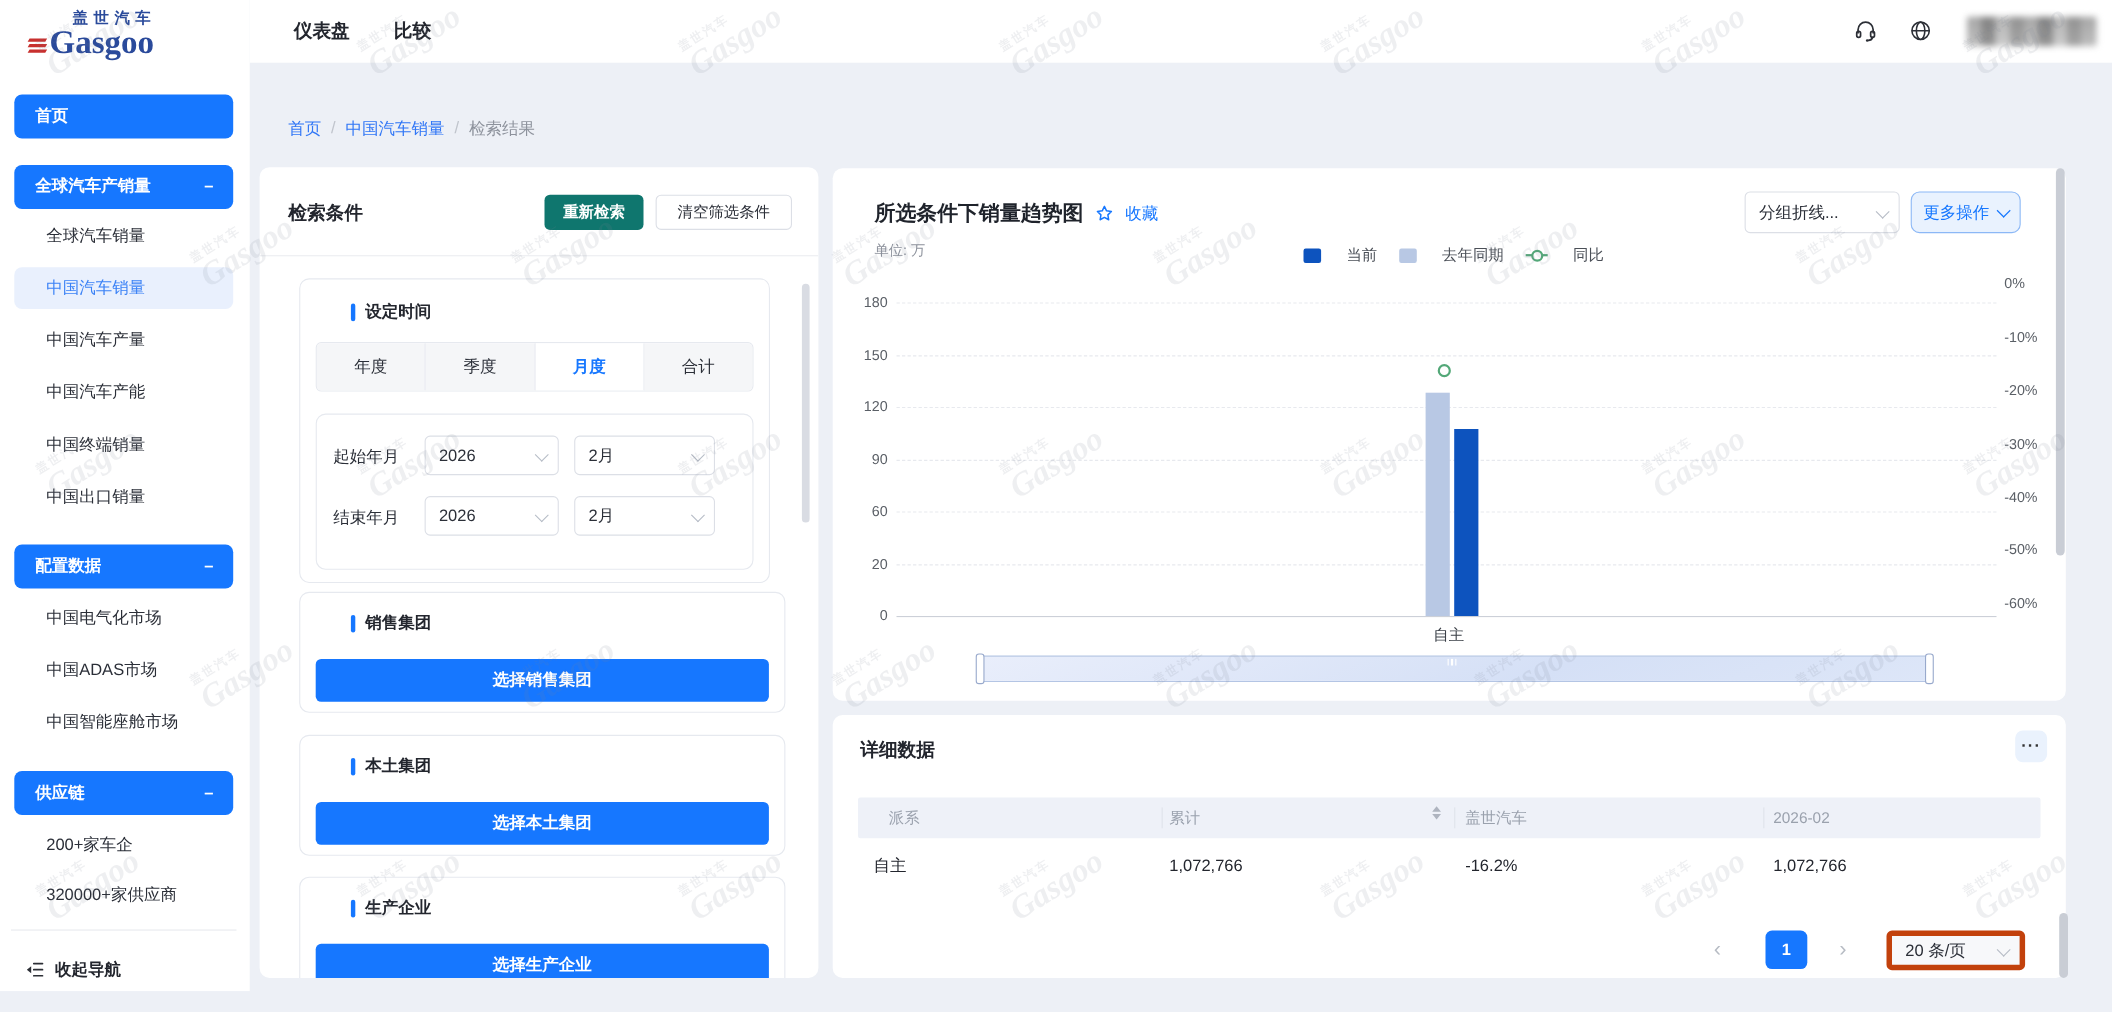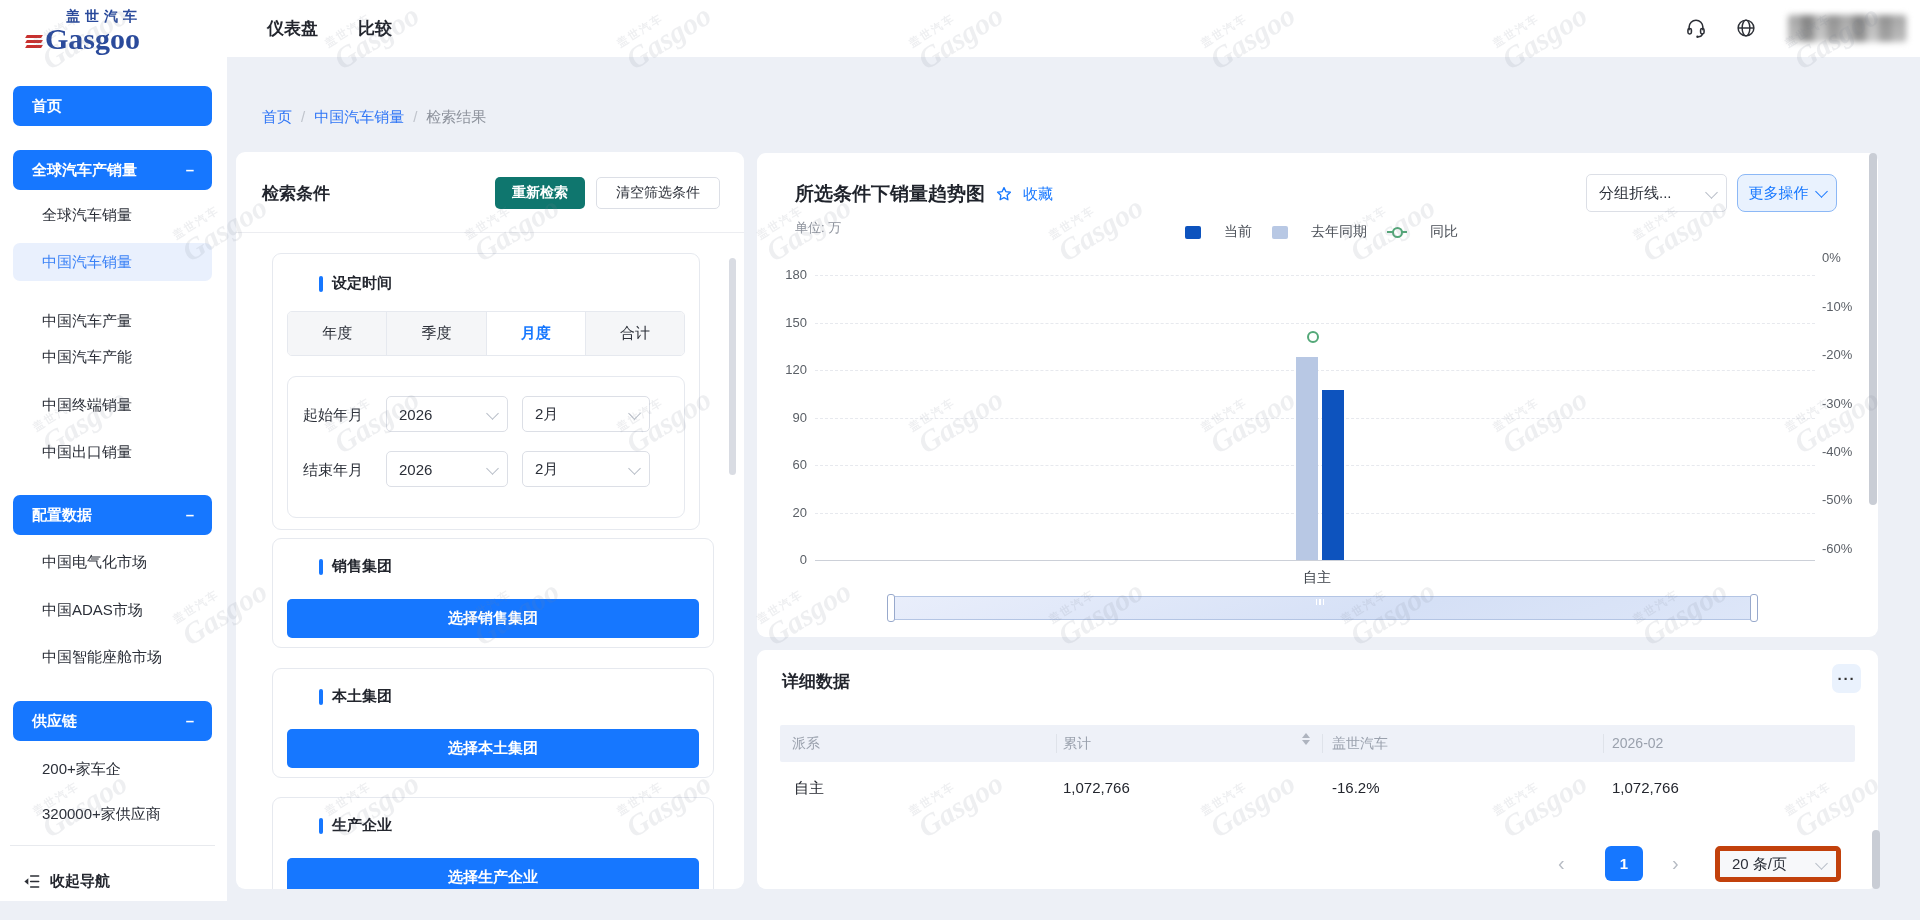--- a/index.html
+++ b/index.html
@@ -171,21 +171,21 @@
     <div class="side-btn" style="top:86px;">
       <span>首页</span>
     </div>
 
     <div class="side-btn" style="top:150px;">
       <span>全球汽车产销量</span>
       <span class="minus">–</span>
     </div>
     <div class="side-item" style="top:196px;">全球汽车销量</div>
     <div class="side-item active" style="top:243px;">中国汽车销量</div>
-    <div class="side-item" style="top:302px;">中国汽车产量</div>
+    <div class="side-item" style="top:291px;">中国汽车产量</div>
     <div class="side-item" style="top:338px;">中国汽车产能</div>
     <div class="side-item" style="top:386px;">中国终端销量</div>
     <div class="side-item" style="top:433px;">中国出口销量</div>
 
     <div class="side-btn" style="top:495px;">
       <span>配置数据</span>
       <span class="minus">–</span>
     </div>
     <div class="side-item" style="top:543px;">中国电气化市场</div>
     <div class="side-item" style="top:591px;">中国ADAS市场</div>
@@ -362,21 +362,21 @@
           <i></i>
         </div>
     </div>
   </section>
 
   <section class="card" id="table-card">
     <div id="table-title">详细数据</div>
     <div id="table-more">···</div>
 
     <div id="thead">
-      <div class="th" style="left:12px;">派系</div>
+      <div class="th" style="left:28px;">派系</div>
       <div class="th" style="left:283px;">累计</div>
       <div class="th" style="left:552px;">盖世汽车</div>
       <div class="th" style="left:832px;">2026-02</div>
       <div id="sort-icon">
           <i class="up"></i>
           <i class="down"></i>
         </div>
       <div class="col-div" style="left:276px;"></div>
       <div class="col-div" style="left:542px;"></div>
       <div class="col-div" style="left:823px;"></div>

